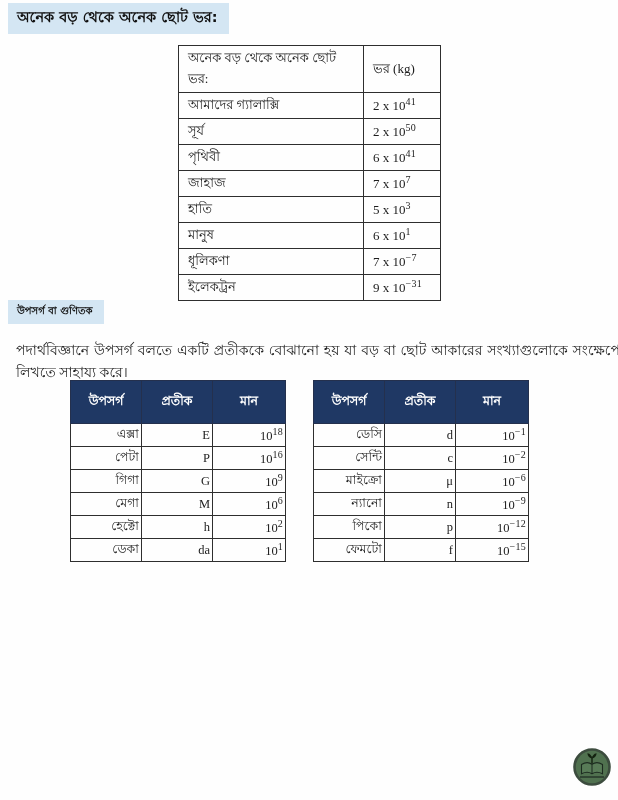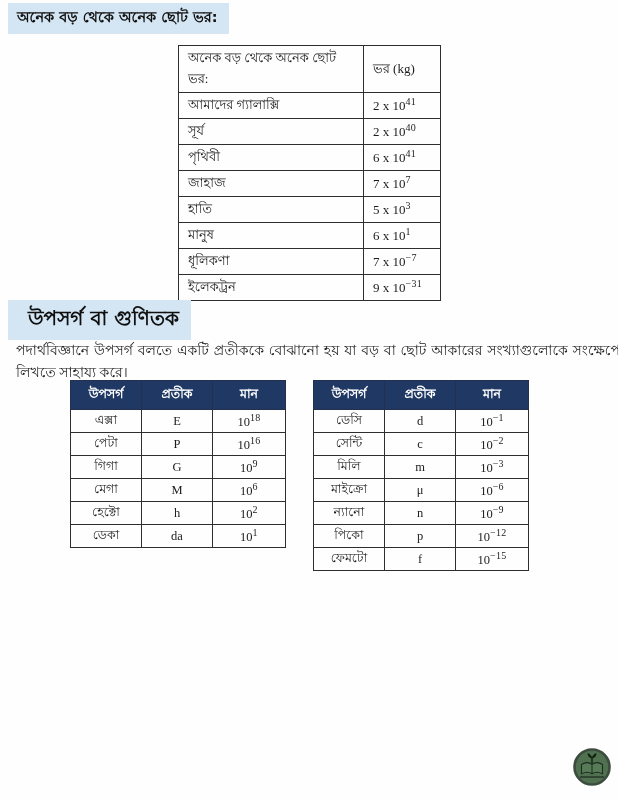--- a/index.html
+++ b/index.html
@@ -15,21 +15,21 @@
 
   .sec-title {
     position: absolute;
     background: #d4e6f3;
     font-family: "DejaVu Sans", "Liberation Sans", sans-serif;
     font-weight: bold;
     color: #101010;
     white-space: nowrap;
   }
   #sec1 { left: 8px; top: 3px; font-size: 14.5px; padding: 3px 11px 4px 9px; }
-  #sec2 { left: 8px; top: 300px; font-size: 20px; padding: 3px 12px 4px 20px; }
+  #sec2 { left: 8px; top: 300px; font-size: 10px; padding: 3px 12px 4px 9px; }
 
   table { border-collapse: collapse; position: absolute; table-layout: fixed; }
 
   
   .mass-table { left: 178px; top: 45px; width: 262px; }
   .mass-table td {
     border: 1.5px solid #2e2e2e;
     font-size: 13px;
     padding: 2px 4px 2px 9px;
     height: 24.7px;
@@ -45,25 +45,25 @@
   #pt-left  { left: 70px;  width: 215px; }
   #pt-right { left: 313px; width: 210px; }
   .prefix-table th {
     background: #1f3864;
     color: #ffffff;
     border: 1.5px solid #24304d;
     font-family: "DejaVu Sans", "Liberation Sans", sans-serif;
     font-size: 12.5px;
     font-weight: bold;
     height: 22px;
-    padding: 4px 2px;
+    padding: 11px 2px;
   }
   .prefix-table td {
     border: 1.3px solid #2e2e2e;
-    text-align: center;
+    text-align: right;
     font-size: 12.5px;
     height: 22.6px;
     padding: 1px 2px;
     vertical-align: middle;
   }
   .pc1 { width: 71px; } .pc2 { width: 71px; } .pc3 { width: 73px; }
 
   .val sup { font-size: 10px; letter-spacing: 0.3px; }
 
   .para {
@@ -98,21 +98,21 @@
       <tr class="head">
         <td>অনেক বড় থেকে অনেক ছোট ভর:</td>
         <td>ভর (kg)</td>
       </tr>
       <tr>
         <td>আমাদের গ্যালাক্সি</td>
         <td class="val"><span>2 x 10</span><sup>41</sup></td>
       </tr>
       <tr>
         <td>সূর্য</td>
-        <td class="val"><span>2 x 10</span><sup>40</sup></td>
+        <td class="val"><span>2 x 10</span><sup>50</sup></td>
       </tr>
       <tr>
         <td>পৃথিবী</td>
         <td class="val"><span>6 x 10</span><sup>41</sup></td>
       </tr>
       <tr>
         <td>জাহাজ</td>
         <td class="val"><span>7 x 10</span><sup>7</sup></td>
       </tr>
       <tr>
@@ -197,25 +197,20 @@
       </tr>
       <tr>
         <td>ডেসি</td>
         <td>d</td>
         <td class="val"><span>10</span><sup>−1</sup></td>
       </tr>
       <tr>
         <td>সেন্টি</td>
         <td>c</td>
         <td class="val"><span>10</span><sup>−2</sup></td>
-      </tr>
-      <tr>
-        <td>মিলি</td>
-        <td>m</td>
-        <td class="val"><span>10</span><sup>−3</sup></td>
       </tr>
       <tr>
         <td>মাইক্রো</td>
         <td>μ</td>
         <td class="val"><span>10</span><sup>−6</sup></td>
       </tr>
       <tr>
         <td>ন্যানো</td>
         <td>n</td>
         <td class="val"><span>10</span><sup>−9</sup></td>

